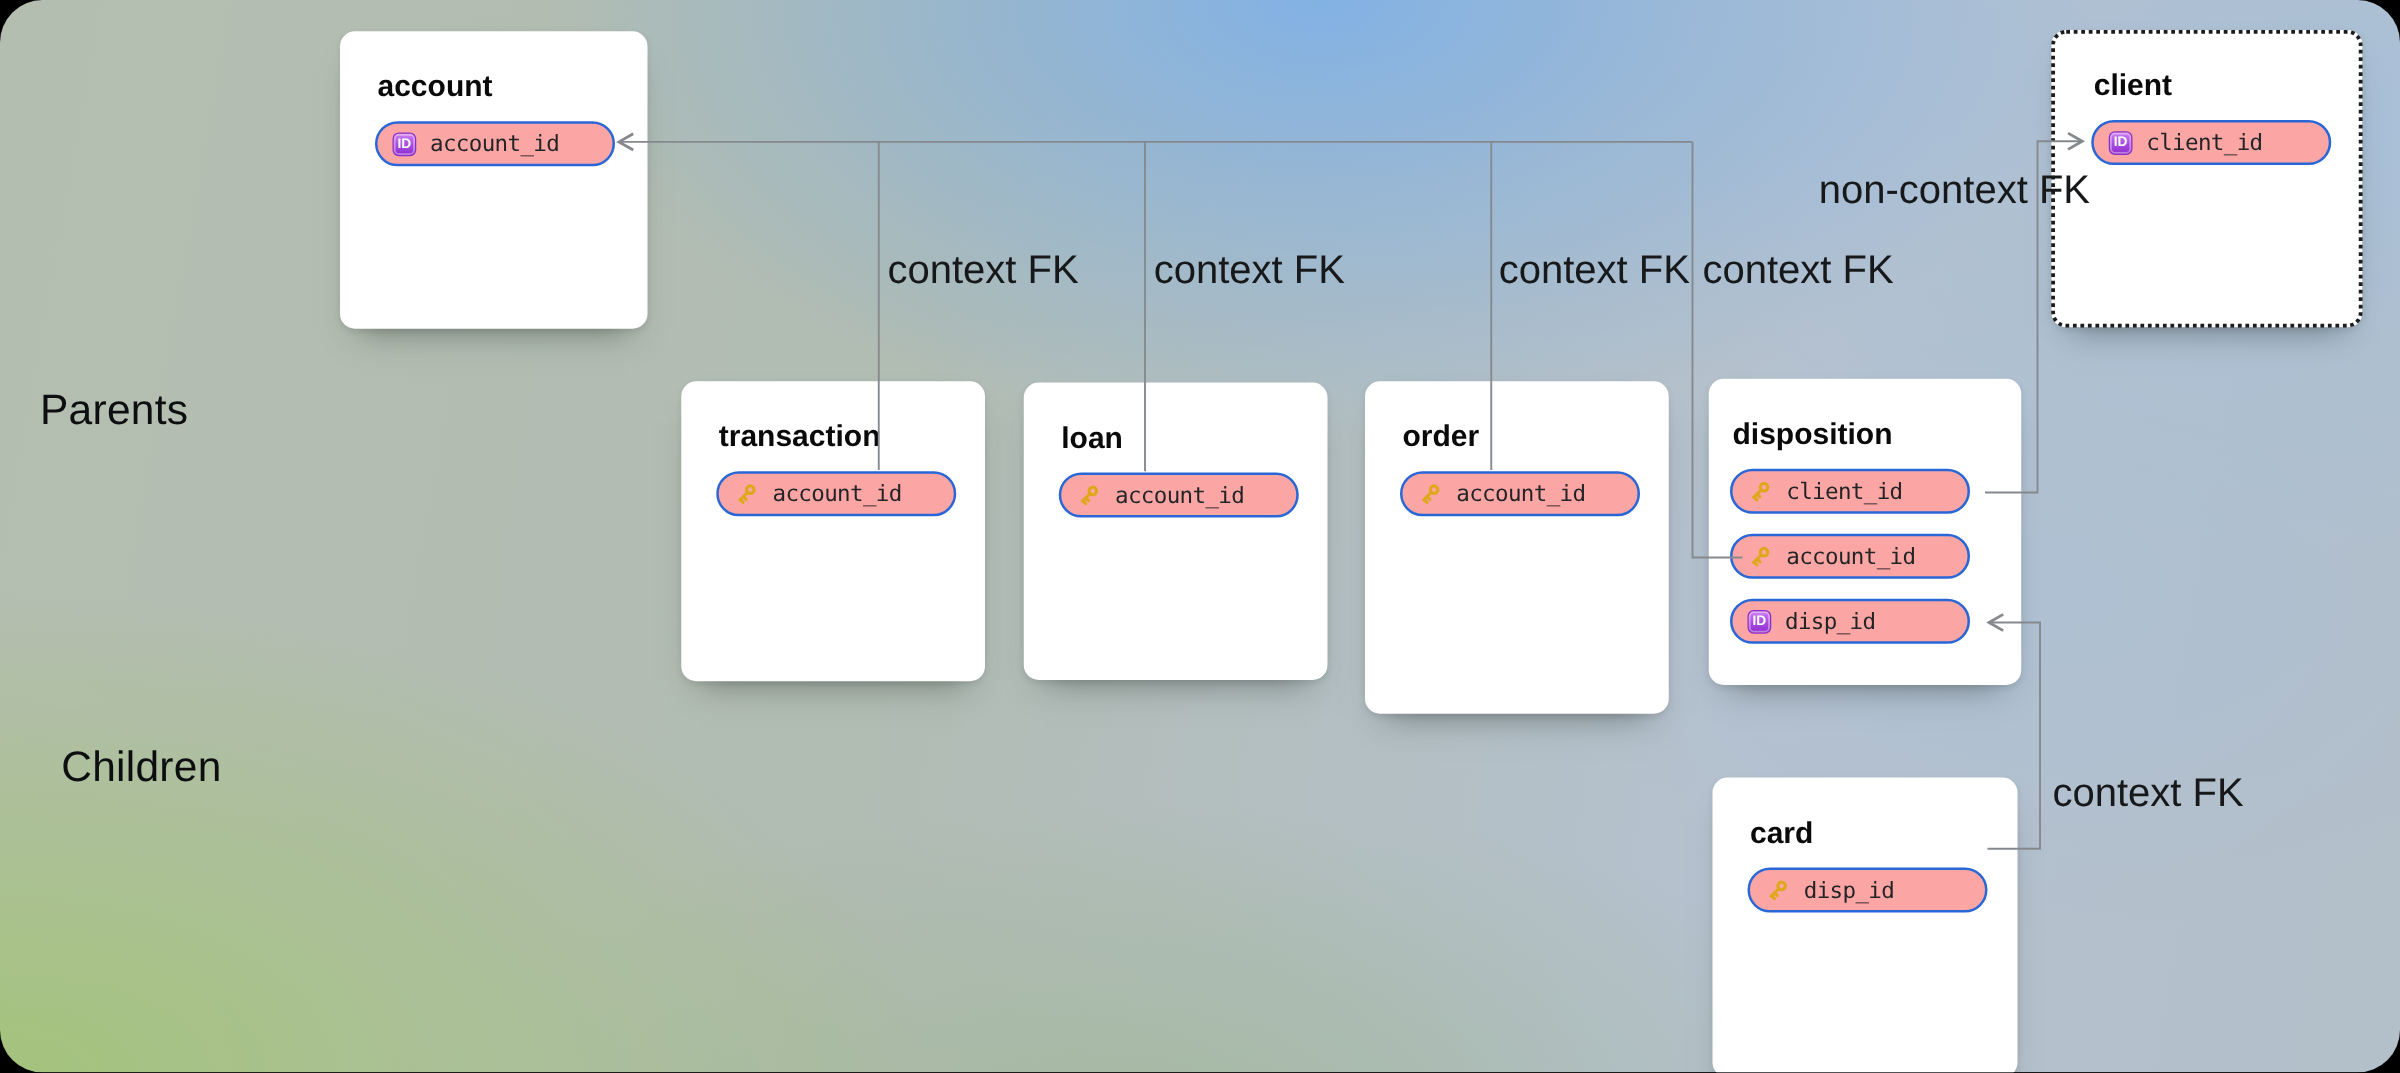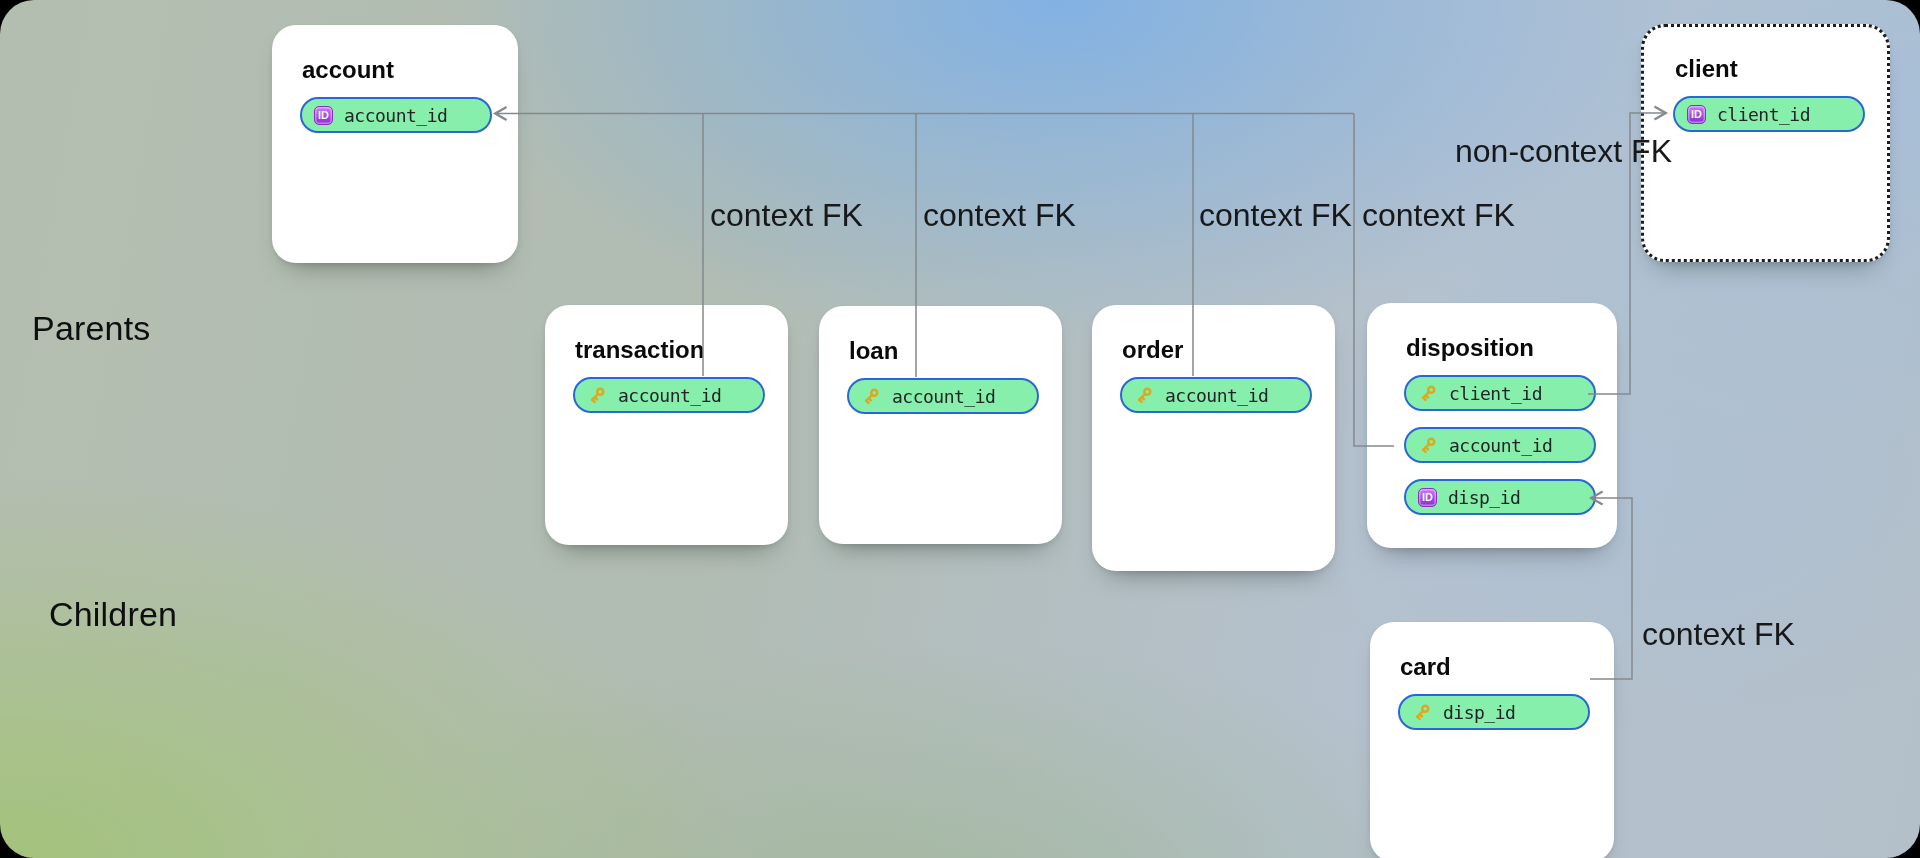--- a/index.html
+++ b/index.html
@@ -9,30 +9,30 @@
     background:
       radial-gradient(46% 58% at 55% 0%, rgba(125,176,232,.9), rgba(125,176,232,0) 70%),
       radial-gradient(42% 55% at 99% 12%, rgba(160,192,226,.55), rgba(160,192,226,0) 72%),
       radial-gradient(30% 45% at 86% 55%, rgba(168,192,220,.45), rgba(168,192,220,0) 70%),
       radial-gradient(52% 60% at 0% 100%, rgba(160,196,110,.80), rgba(160,196,110,0) 74%),
       radial-gradient(45% 42% at 48% 104%, rgba(150,178,128,.45), rgba(150,178,128,0) 70%),
       linear-gradient(100deg,#b4beb0 0%,#b1bcb3 38%,#b5c1ce 72%,#b3bfc9 100%);
   }
   .row-label{position:absolute;font-size:34px;font-weight:500;color:#0d0e10;letter-spacing:.2px;}
   .entity{
-    position:absolute;background:#fff;border-radius:24px;box-sizing:border-box;
+    position:absolute;background:#fff;border-radius:12px;box-sizing:border-box;
     box-shadow:0 16px 26px -16px rgba(25,35,30,.5),0 2px 5px rgba(0,0,0,.08);
     padding:32px 28px 0 28px;z-index:2;
   }
   .entity.dashed{border:3px dotted #1c1c1c;padding:29px 25px 0 29px;}
   .entity-title{font-size:24px;font-weight:700;color:#0a0a0a;margin:0 0 14px 2px;line-height:26px;}
   .fields{display:flex;flex-direction:column;gap:16px;}
   .field-pill{
     box-sizing:border-box;width:192px;height:36px;border:2px solid #2a67d6;border-radius:18px;
-    background:#86efac;display:flex;align-items:center;gap:11px;padding:0 12px;
+    background:#fca5a5;display:flex;align-items:center;gap:11px;padding:0 12px;
   }
   .field-text{font-family:"DejaVu Sans Mono",monospace;font-size:18px;color:#232426;letter-spacing:-.5px;white-space:nowrap;}
   .id-badge{
     flex:0 0 auto;width:19px;height:19px;border-radius:5px;
     background:linear-gradient(180deg,#cd7ef2 0%,#a84ae0 55%,#8f2fd0 100%);
     border:1px solid #8b2fc9;box-shadow:inset 0 0 0 1.5px rgba(255,255,255,.38);
     color:#fff;font-size:11px;font-weight:700;display:flex;align-items:center;justify-content:center;
     box-sizing:border-box;letter-spacing:0;
   }
   .key-icon{flex:0 0 auto;width:20px;height:20px;display:block;}
@@ -111,21 +111,21 @@
               <path d="M10 8.6 V17"></path>
               <path d="M10 13.2 h3.1"></path>
               <path d="M10 16.6 h3.1"></path>
           </g>
         </svg>
         <span class="field-text">account_id</span>
       </div>
     </div>
   </div>
 
-  <div class="entity" style="left:1367px;top:303px;width:250px;height:245px;padding-left:37px;">
+  <div class="entity" style="left:1367px;top:303px;width:250px;height:245px;padding-left:17px;">
     <div class="entity-title">disposition</div>
     <div class="fields">
       <div class="field-pill">
         <svg class="key-icon" viewBox="0 0 20 20">
           <g transform="rotate(45 10 10)" fill="none" stroke="#dfa81c" stroke-width="2.5" stroke-linecap="round" stroke-linejoin="round">
             <circle cx="10" cy="5.4" r="3.0"></circle>
               <path d="M10 8.6 V17"></path>
               <path d="M10 13.2 h3.1"></path>
               <path d="M10 16.6 h3.1"></path>
           </g>

